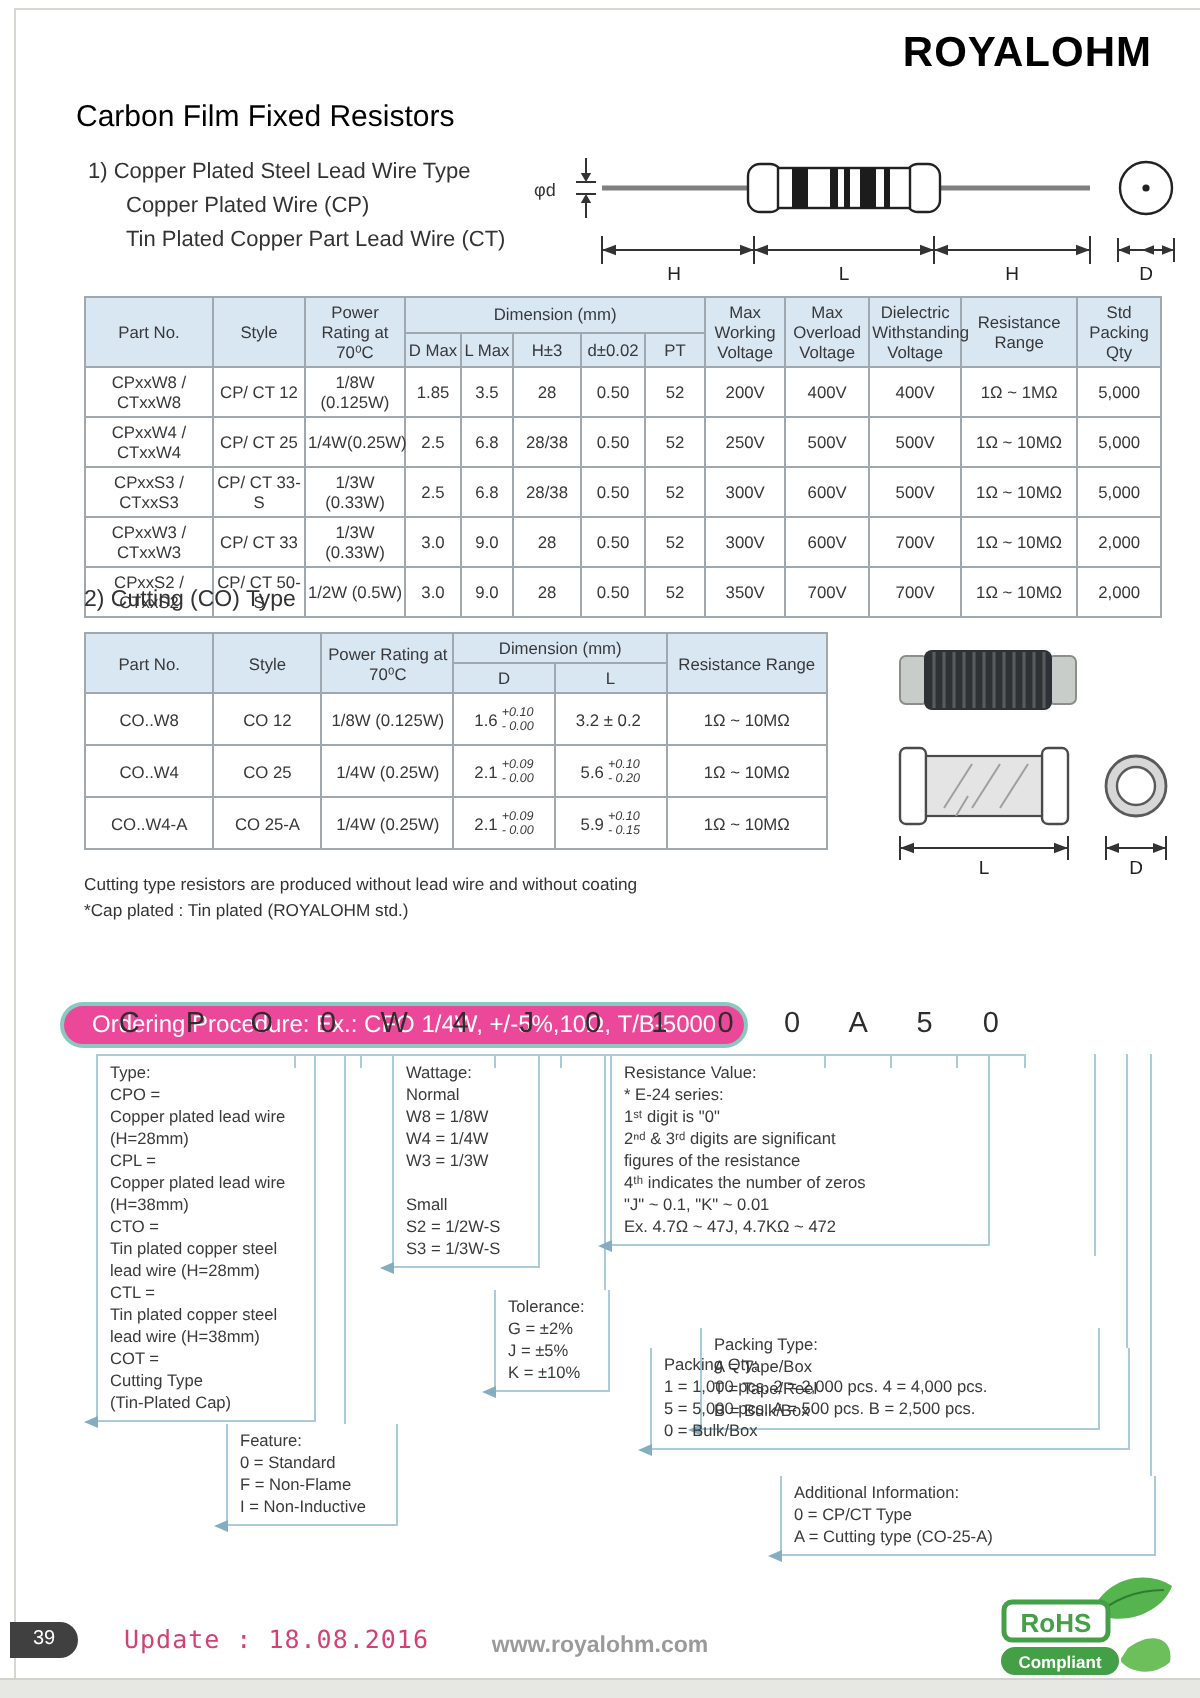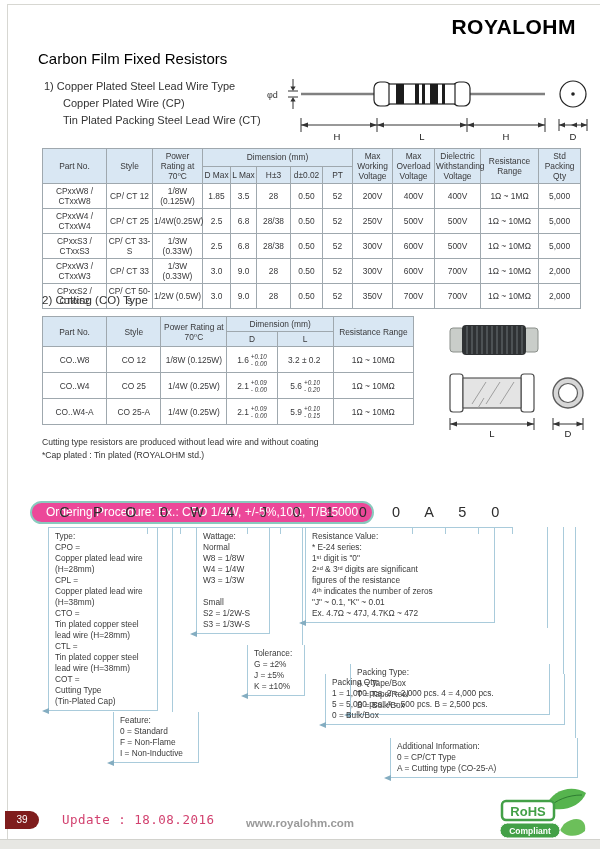--- a/index.html
+++ b/index.html
@@ -29,39 +29,39 @@
   
   .banner{position:absolute;left:30px;top:477px;height:19px;line-height:19px;padding:0 14px;background:#ec4899;border:2px solid #8acabe;border-radius:13px;color:#fff;font-size:12px;margin-top:24px;}
   .coderow{position:absolute;left:48px;top:504px;width:464px;display:flex;}
   .coderow span{flex:1;text-align:center;font-size:14.5px;color:#2d2d2d;}
   .bar{position:absolute;left:48px;top:527px;width:464px;height:1px;background:#a9cbdb;}
   .tick{position:absolute;top:527px;width:1px;height:7px;background:#a9cbdb;}
   .conn{position:absolute;width:1px;background:#a9cbdb;}
   .obox{position:absolute;border-left:1px solid #a9cbdb;border-right:1px solid #a9cbdb;border-bottom:1px solid #a9cbdb;padding:3px 6px;font-size:8.3px;line-height:11px;color:#3a3a3a;white-space:pre-line;background:#fff0;}
   .obox::after{content:"";position:absolute;left:-7px;bottom:-3.5px;width:0;height:0;border-top:3.5px solid transparent;border-bottom:3.5px solid transparent;border-right:7px solid #84adc1;}
   
-  .pgbadge{position:absolute;left:5px;top:811px;width:34px;height:18px;line-height:18px;background:#7f1d1d;color:#fff;font-size:10px;text-align:center;border-radius:0 9px 9px 0;}
+  .pgbadge{position:absolute;left:5px;top:811px;width:34px;height:18px;line-height:18px;background:#404040;color:#fff;font-size:10px;text-align:center;border-radius:0 9px 9px 0;}
   .update{position:absolute;left:62px;top:812px;font-family:"DejaVu Sans Mono","Liberation Mono",monospace;font-size:12.5px;color:#d2416f;letter-spacing:.5px;}
   .site{position:absolute;left:50%;transform:translateX(-50%);top:817px;font-size:11.5px;color:#9a9a9a;font-weight:bold;}
 </style>
 </head>
 <body>
 
 <div class="page">
   <div class="edge-top"></div>
   <div class="edge-left"></div>
   <div class="edge-bottom"></div>
 
   <div class="logo">ROYALOHM</div>
   <div class="title">Carbon Film Fixed Resistors</div>
 
   <div class="s1h">
     <div>1) Copper Plated Steel Lead Wire Type</div>
     <div class="ind">Copper Plated Wire (CP)</div>
-    <div class="ind">Tin Plated Packing Steel Lead Wire (CT)</div>
+    <div class="ind">Tin Plated Copper Part Lead Wire (CT)</div>
   </div>
 
   <svg class="abs" style="left:263px;top:74px;" width="332" height="70" viewBox="0 0 332 70">
     <g stroke="#555" stroke-width="1" fill="none">
       <line x1="38" y1="20" x2="114" y2="20" stroke="#808080" stroke-width="2.6"></line>
       <line x1="204" y1="20" x2="282" y2="20" stroke="#808080" stroke-width="2.6"></line>
     </g>
     <g fill="#fff" stroke="#222" stroke-width="1.2">
       <rect x="111" y="8" width="17" height="24" rx="6"></rect>
       <rect x="190" y="8" width="17" height="24" rx="6"></rect>

